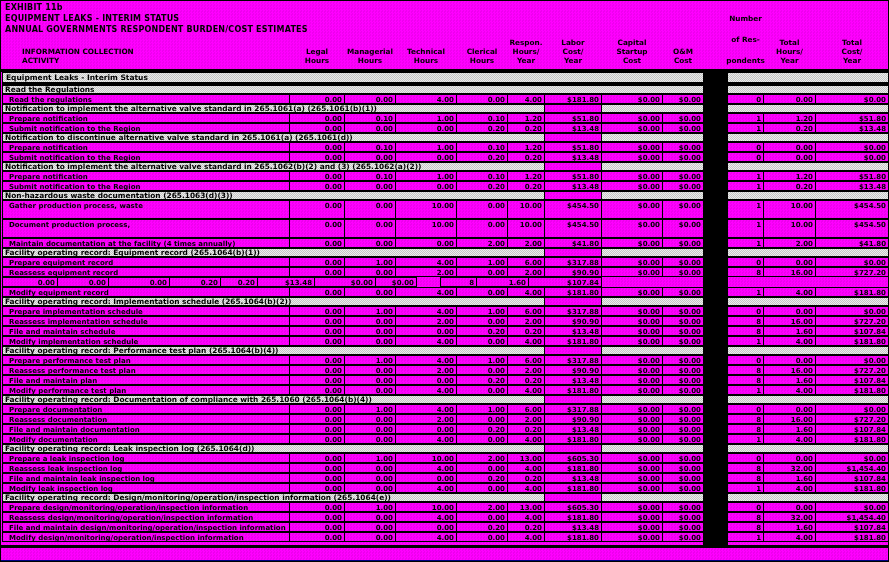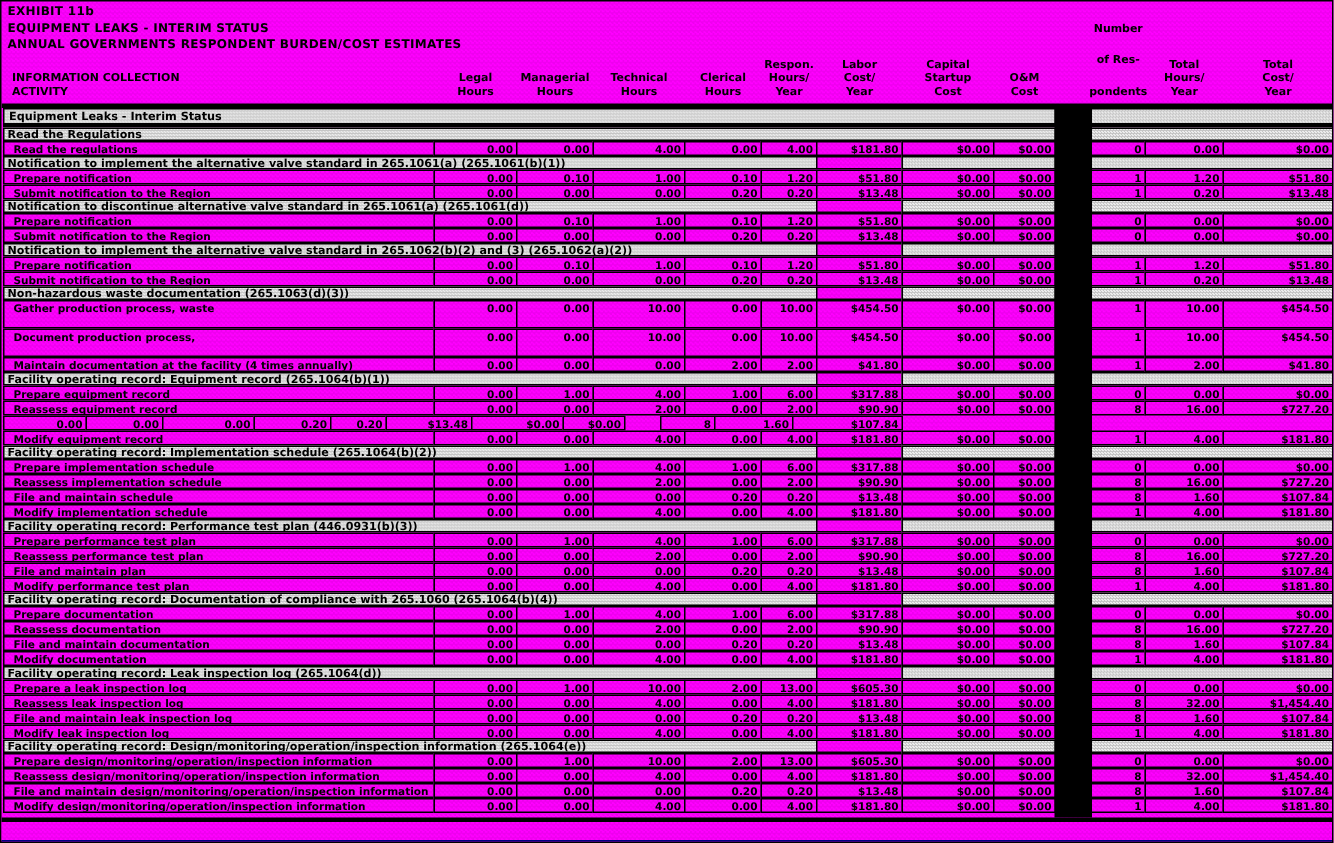--- a/index.html
+++ b/index.html
@@ -13,21 +13,21 @@
     background-size:3px 3px;}
   .dith{background-color:#d4d4d4;
     background-image:conic-gradient(#ececec 25%, #c6c6c6 0 50%, #ececec 0 75%, #c6c6c6 0);
     background-size:2px 2px;}
   .titles{position:absolute;top:1px;left:4px;z-index:2;}
   .titles div{font-size:8px;line-height:11px;letter-spacing:.2px;white-space:nowrap;}
   .hdr-row{position:absolute;left:1px;top:0;width:887px;height:67px;display:flex;align-items:flex-end;z-index:1;}
   .hdr-row>div+div{margin-left:-1px;}
   .hcell{box-sizing:border-box;display:flex;flex-direction:column;justify-content:flex-end;align-items:center;
     font-size:7.3px;line-height:9px;text-align:center;padding-bottom:3px;}
-  .hcell.hlabel{align-items:flex-start;text-align:left;padding-left:6px;}
+  .hcell.hlabel{align-items:flex-start;text-align:left;padding-left:20px;}
   .topline{position:absolute;left:0;top:68px;width:889px;height:3px;background:#000;z-index:4;}
   .rows{position:absolute;left:1px;top:71px;width:887px;display:flex;flex-direction:column;z-index:1;}
   .row{display:flex;}
   .row>div{box-sizing:border-box;border:1px solid #000;overflow:hidden;white-space:nowrap;}
   .row>div+div{margin-left:-1px;}
   .r-band>div{height:13px;border-bottom:3px solid #000;font-size:7.5px;line-height:9px;padding-left:3px;}
   .r-section>div{height:9px;font-size:7.4px;line-height:8px;}
   .r-section .sec-left{padding-left:2px;}
   .r-data>div{height:10px;font-size:7px;line-height:8px;}
   .r-data.tall>div{height:19px;}
@@ -467,21 +467,21 @@
         <div class="mag v w-respon">4.00</div>
         <div class="mag v w-labor">$181.80</div>
         <div class="mag v w-capital">$0.00</div>
         <div class="mag v w-om">$0.00</div>
         <div class="spacer w-spacer"></div>
         <div class="mag v w-nresp">1</div>
         <div class="mag v w-thours">4.00</div>
         <div class="mag v w-tcost">$181.80</div>
       </div>
       <div class="row r-section">
-        <div class="dith sec-left w-secleft">Facility operating record: Performance test plan (446.0931(b)(3))</div>
+        <div class="dith sec-left w-secleft">Facility operating record: Performance test plan (265.1064(b)(4))</div>
         <div class="mag w-labor"></div>
         <div class="dith w-secright"></div>
         <div class="spacer w-spacer"></div>
         <div class="dith w-right3"></div>
       </div>
       <div class="row r-data">
         <div class="mag lab w-label">
           <div class="">Prepare performance test plan</div>
         </div>
         <div class="mag v w-legal">0.00</div>

